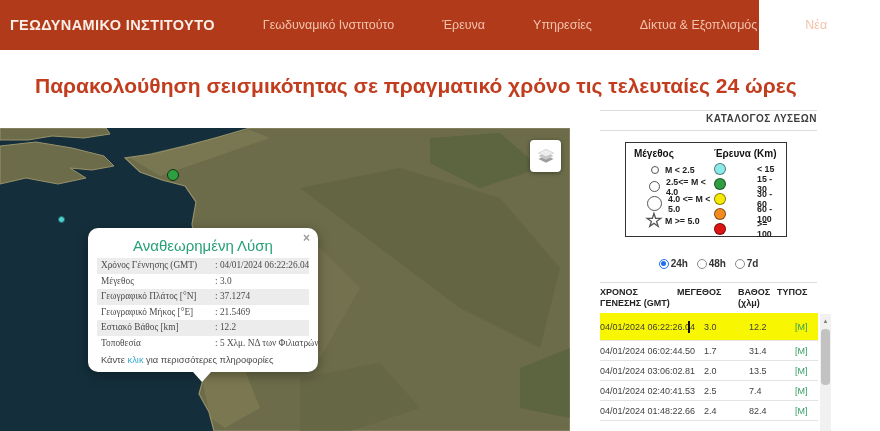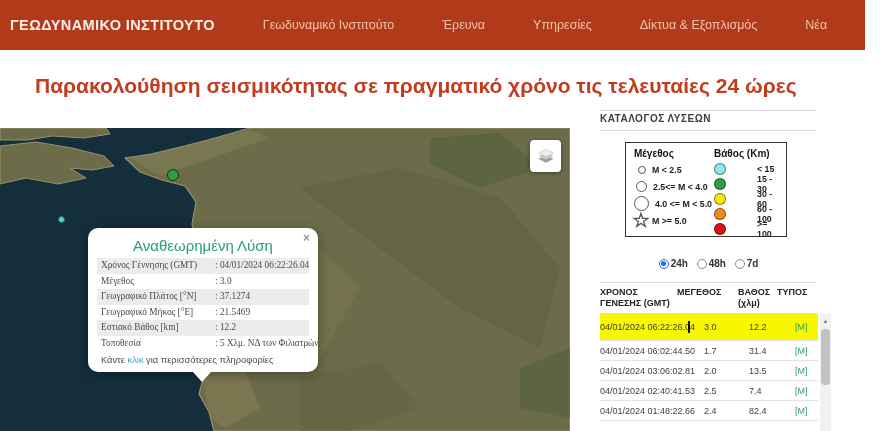--- a/index.html
+++ b/index.html
@@ -1,20 +1,20 @@
 <!DOCTYPE html>
 <html><head>
 <meta charset="utf-8">
 <style>
   * { margin:0; padding:0; box-sizing:border-box; }
   html,body { width:880px; height:431px; background:#fff; overflow:hidden;
     font-family:"Liberation Sans", sans-serif; position:relative; }
 
   
-  .header { position:absolute; left:0; top:0; width:865px; height:50px;
+  .header { position:absolute; left:0; top:0; width:759px; height:50px;
     background:#b13a1b; display:flex; align-items:center; }
   .logo { color:#fbeee6; font-weight:bold; font-size:14.5px; letter-spacing:.4px;
     margin-left:10px; white-space:nowrap; cursor:pointer; }
   .nav { display:flex; align-items:center; margin-left:48px; gap:48px; }
   .nav-link { color:#f3c3ac; font-size:12.5px; text-decoration:none; white-space:nowrap; cursor:pointer; }
   .nav-arrow { color:#e9977a; font-size:17px; font-weight:bold; margin-left:6px; cursor:pointer; }
 
   
   .page-title { position:absolute; left:35px; top:74px; font-size:21px;
     font-weight:bold; color:#c23c1e; }
@@ -46,28 +46,28 @@
   .popup-row .val { flex:1; white-space:nowrap; }
   .popup-footer { padding:4px 4px 0; }
   .popup-link { color:#3fa9c9; cursor:pointer; }
   .popup-close { position:absolute; top:4px; right:8px; color:#9a9a9a;
     font-size:12px; font-weight:bold; cursor:pointer; line-height:1; }
 
   
   .hrule { position:absolute; height:1px; background:#dcdcdc; width:217px; left:600px; }
   .rule1 { top:110px; } .rule2 { top:130px; } .rule3 { top:282px; }
   .catalog-title { position:absolute; left:600px; top:113px; width:217px;
-    text-align:left; font-size:10px; font-weight:bold; color:#3d3d3d; letter-spacing:.5px; }
+    text-align:right; font-size:10px; font-weight:bold; color:#3d3d3d; letter-spacing:.5px; }
 
   .legend { position:absolute; left:625px; top:142px; width:162px; height:95px;
     border:1px solid #333; background:#fff; display:flex; padding:5px 4px 4px 8px; }
   .leg-col-mag { width:80px; } .leg-col-depth { flex:1; }
   .leg-title { font-size:10px; font-weight:bold; color:#111; margin-bottom:2px; }
   .leg-row { display:flex; align-items:center; font-size:8.8px; font-weight:bold; color:#222; }
-  .leg-col-mag .leg-row { height:17px; }
+  .leg-col-mag .leg-row { height:17px;margin-left:13px; }
   .leg-col-depth .leg-row { height:15px;gap:24px; }
   .mag-c { border:1.2px solid #555; border-radius:50%; background:#fff; flex:none; margin-right:6px; }
   .mag-c0 { width:8px; height:8px; margin-left:4px; }
   .mag-c1 { width:11px; height:11px; margin-left:2px; }
   .mag-c2 { width:15px; height:15px; margin-left:0; }
   .mag-star { font-size:20px; color:#555; line-height:1; margin:-2px 2px 0 -2px; flex:none; }
   .depth-c { width:12px; height:12px; border-radius:50%; flex:none; margin-right:7px; border:1px solid rgba(0,0,0,.45); }
   .dc0 { background:#8ce9e9; } .dc1 { background:#2f9e41; } .dc2 { background:#f6ea03; }
   .dc3 { background:#f28a20; } .dc4 { background:#dc1414; }
 
@@ -195,21 +195,21 @@
     <div class="leg-row">
       <span class="mag-c mag-c2"></span>
       <span>4.0 &lt;= M &lt; 5.0</span>
     </div>
     <div class="leg-row">
       <span class="mag-star">☆</span>
       <span>M &gt;= 5.0</span>
     </div>
   </div>
   <div class="leg-col-depth">
-    <div class="leg-title">Βάθος (Km)</div>
+    <div class="leg-title">Έρευνα (Km)</div>
     <div class="leg-row">
       <span class="depth-c dc0"></span>
       <span>&lt; 15</span>
     </div>
     <div class="leg-row">
       <span class="depth-c dc1"></span>
       <span>15 - 30</span>
     </div>
     <div class="leg-row">
       <span class="depth-c dc2"></span>

